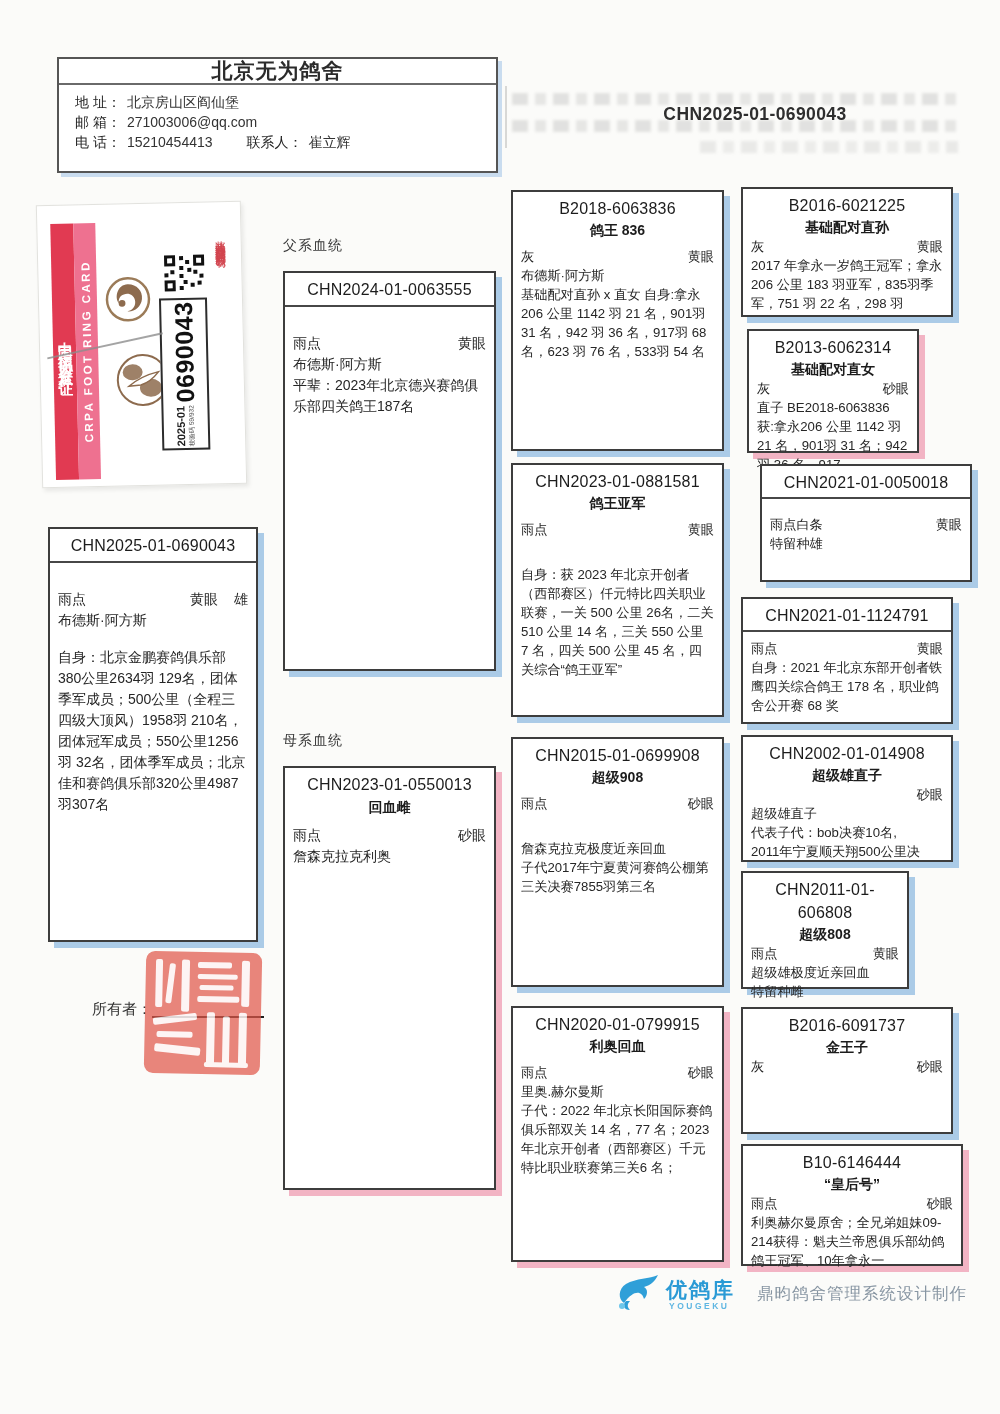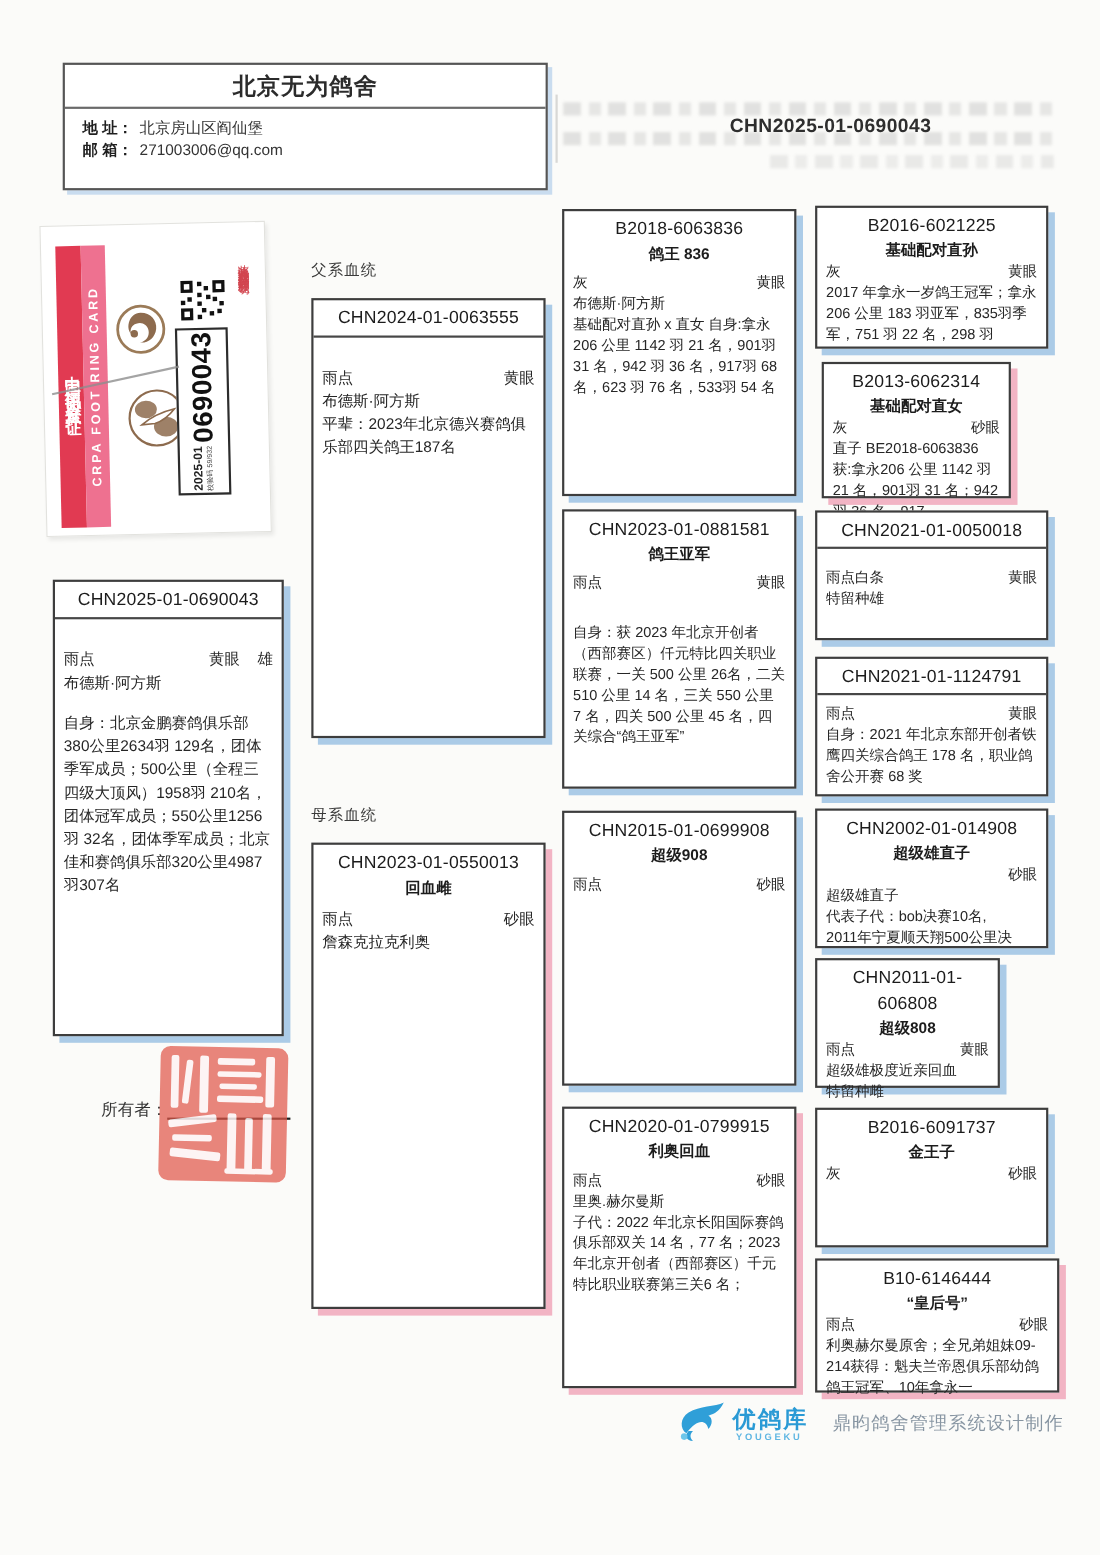--- a/index.html
+++ b/index.html
@@ -16,24 +16,24 @@
   .pbox-row{display:flex;justify-content:space-between;align-items:baseline}
   .pbox-row .sex{margin-left:16px}
   .pbox-body{white-space:pre-line}
   .gap-lg{margin-top:26px}
   .gap-md{margin-top:16px}
   .gap-sm{margin-top:7px}
   .f14{font-size:14px;line-height:1.5}
 
   
   .header-box{position:absolute;left:57px;top:57px;width:441px;height:116px;background:#fff;border:2px solid #555;box-shadow:4px 4px 0 0 #c9dcef}
-  .header-title{height:40px;border-bottom:2px solid #6a6a6a;display:flex;align-items:center;justify-content:center;font-size:21px;font-weight:bold;color:#2b2b2b;letter-spacing:1px}
+  .header-title{height:26px;border-bottom:2px solid #6a6a6a;display:flex;align-items:center;justify-content:center;font-size:21px;font-weight:bold;color:#2b2b2b;letter-spacing:1px}
   .header-info{padding:7px 16px 0 16px;font-size:14px;line-height:20px}
   .hline{white-space:nowrap}
-  .lbl{font-weight:bold;color:#1f1f1f;margin-right:6px}
+  .lbl{font-weight:normal;color:#1f1f1f;margin-right:6px}
   .lbl.contact{margin-left:34px}
   .val{color:#333}
 
   
   .top-ring{position:absolute;left:540px;top:104px;width:430px;text-align:center;font-weight:bold;font-size:17.5px;letter-spacing:.4px;color:#2e2e2e}
   .ghost{position:absolute;height:12px;opacity:.26;filter:blur(1.6px);background:repeating-linear-gradient(90deg,#9a9a9a 0 16px,transparent 16px 23px,#ababab 23px 34px,transparent 34px 41px)}
   .scanline{position:absolute;background:#d8d8d6}
 
   
   .ring-card{position:absolute;left:39px;top:203px;width:205px;height:283px;background:#fff;border:1px solid #e2e2de;box-shadow:2px 3px 4px rgba(0,0,0,.08);transform:rotate(-1.3deg)}
@@ -71,20 +71,21 @@
 <div class="ghost" style="left:700px;top:141px;width:258px;opacity:.18"></div>
 <div class="scanline" style="left:505px;top:86px;width:2px;height:62px"></div>
 
 <div class="top-ring">CHN2025-01-0690043</div>
 
 <div class="header-box">
   <div class="header-title">北京无为鸽舍</div>
   <div class="header-info">
     <div class="hline"><span class="lbl">地 址：</span><span class="val">北京房山区阎仙堡</span></div>
     <div class="hline"><span class="lbl">邮 箱：</span><span class="val">271003006@qq.com</span></div>
+    <div class="hline"><span class="lbl">电 话：</span><span class="val">15210454413</span><span class="lbl contact">联系人：</span><span class="val">崔立辉</span></div>
   </div>
 </div>
 
 <div class="ring-card">
   <div class="band band-red">
     <span class="vtext-cn">中国信鸽协会足环证</span>
   </div>
   <div class="band band-pink">
     <span class="vtext-en">CRPA FOOT RING CARD</span>
   </div>
@@ -188,20 +189,22 @@
   <div class="pbox-body gap-lg">自身：获 2023 年北京开创者（西部赛区）仟元特比四关职业联赛，一关 500 公里 26名，二关 510 公里 14 名，三关 550 公里 7 名，四关 500 公里 45 名，四关综合“鸽王亚军”</div>
 </div>
 
 <div class="pbox sh-blue" style="left:511px;top:737px;width:213px;height:250px">
   <div class="pbox-ring">CHN2015-01-0699908</div>
   <div class="pbox-sub">超级908</div>
   <div class="pbox-row gap-sm">
     <span>雨点</span>
     <span>砂眼</span>
   </div>
+  <div class="pbox-body gap-lg">詹森克拉克极度近亲回血
+子代2017年宁夏黄河赛鸽公棚第三关决赛7855羽第三名</div>
 </div>
 
 <div class="pbox sh-pink" style="left:511px;top:1006px;width:213px;height:256px">
   <div class="pbox-ring">CHN2020-01-0799915</div>
   <div class="pbox-sub">利奥回血</div>
   <div class="pbox-row gap-sm">
     <span>雨点</span>
     <span>砂眼</span>
   </div>
   <div>里奥.赫尔曼斯</div>
@@ -221,21 +224,21 @@
 <div class="pbox sh-pink" style="left:747px;top:329px;width:172px;height:124px">
   <div class="pbox-ring">B2013-6062314</div>
   <div class="pbox-sub">基础配对直女</div>
   <div class="pbox-row">
     <span>灰</span>
     <span>砂眼</span>
   </div>
   <div class="pbox-body">直子 BE2018-6063836 获:拿永206 公里 1142 羽 21 名，901羽 31 名；942 羽 36 名，917</div>
 </div>
 
-<div class="pbox sh-blue" style="left:741px;top:464px;width:212px;height:118px">
+<div class="pbox sh-blue" style="left:760px;top:464px;width:212px;height:118px">
   <div class="pbox-ring hr">CHN2021-01-0050018</div>
   <div class="pbox-row gap-md">
     <span>雨点白条</span>
     <span>黄眼</span>
   </div>
   <div class="pbox-body">特留种雄</div>
 </div>
 
 <div class="pbox sh-blue" style="left:741px;top:597px;width:212px;height:127px">
   <div class="pbox-ring hr">CHN2021-01-1124791</div>

